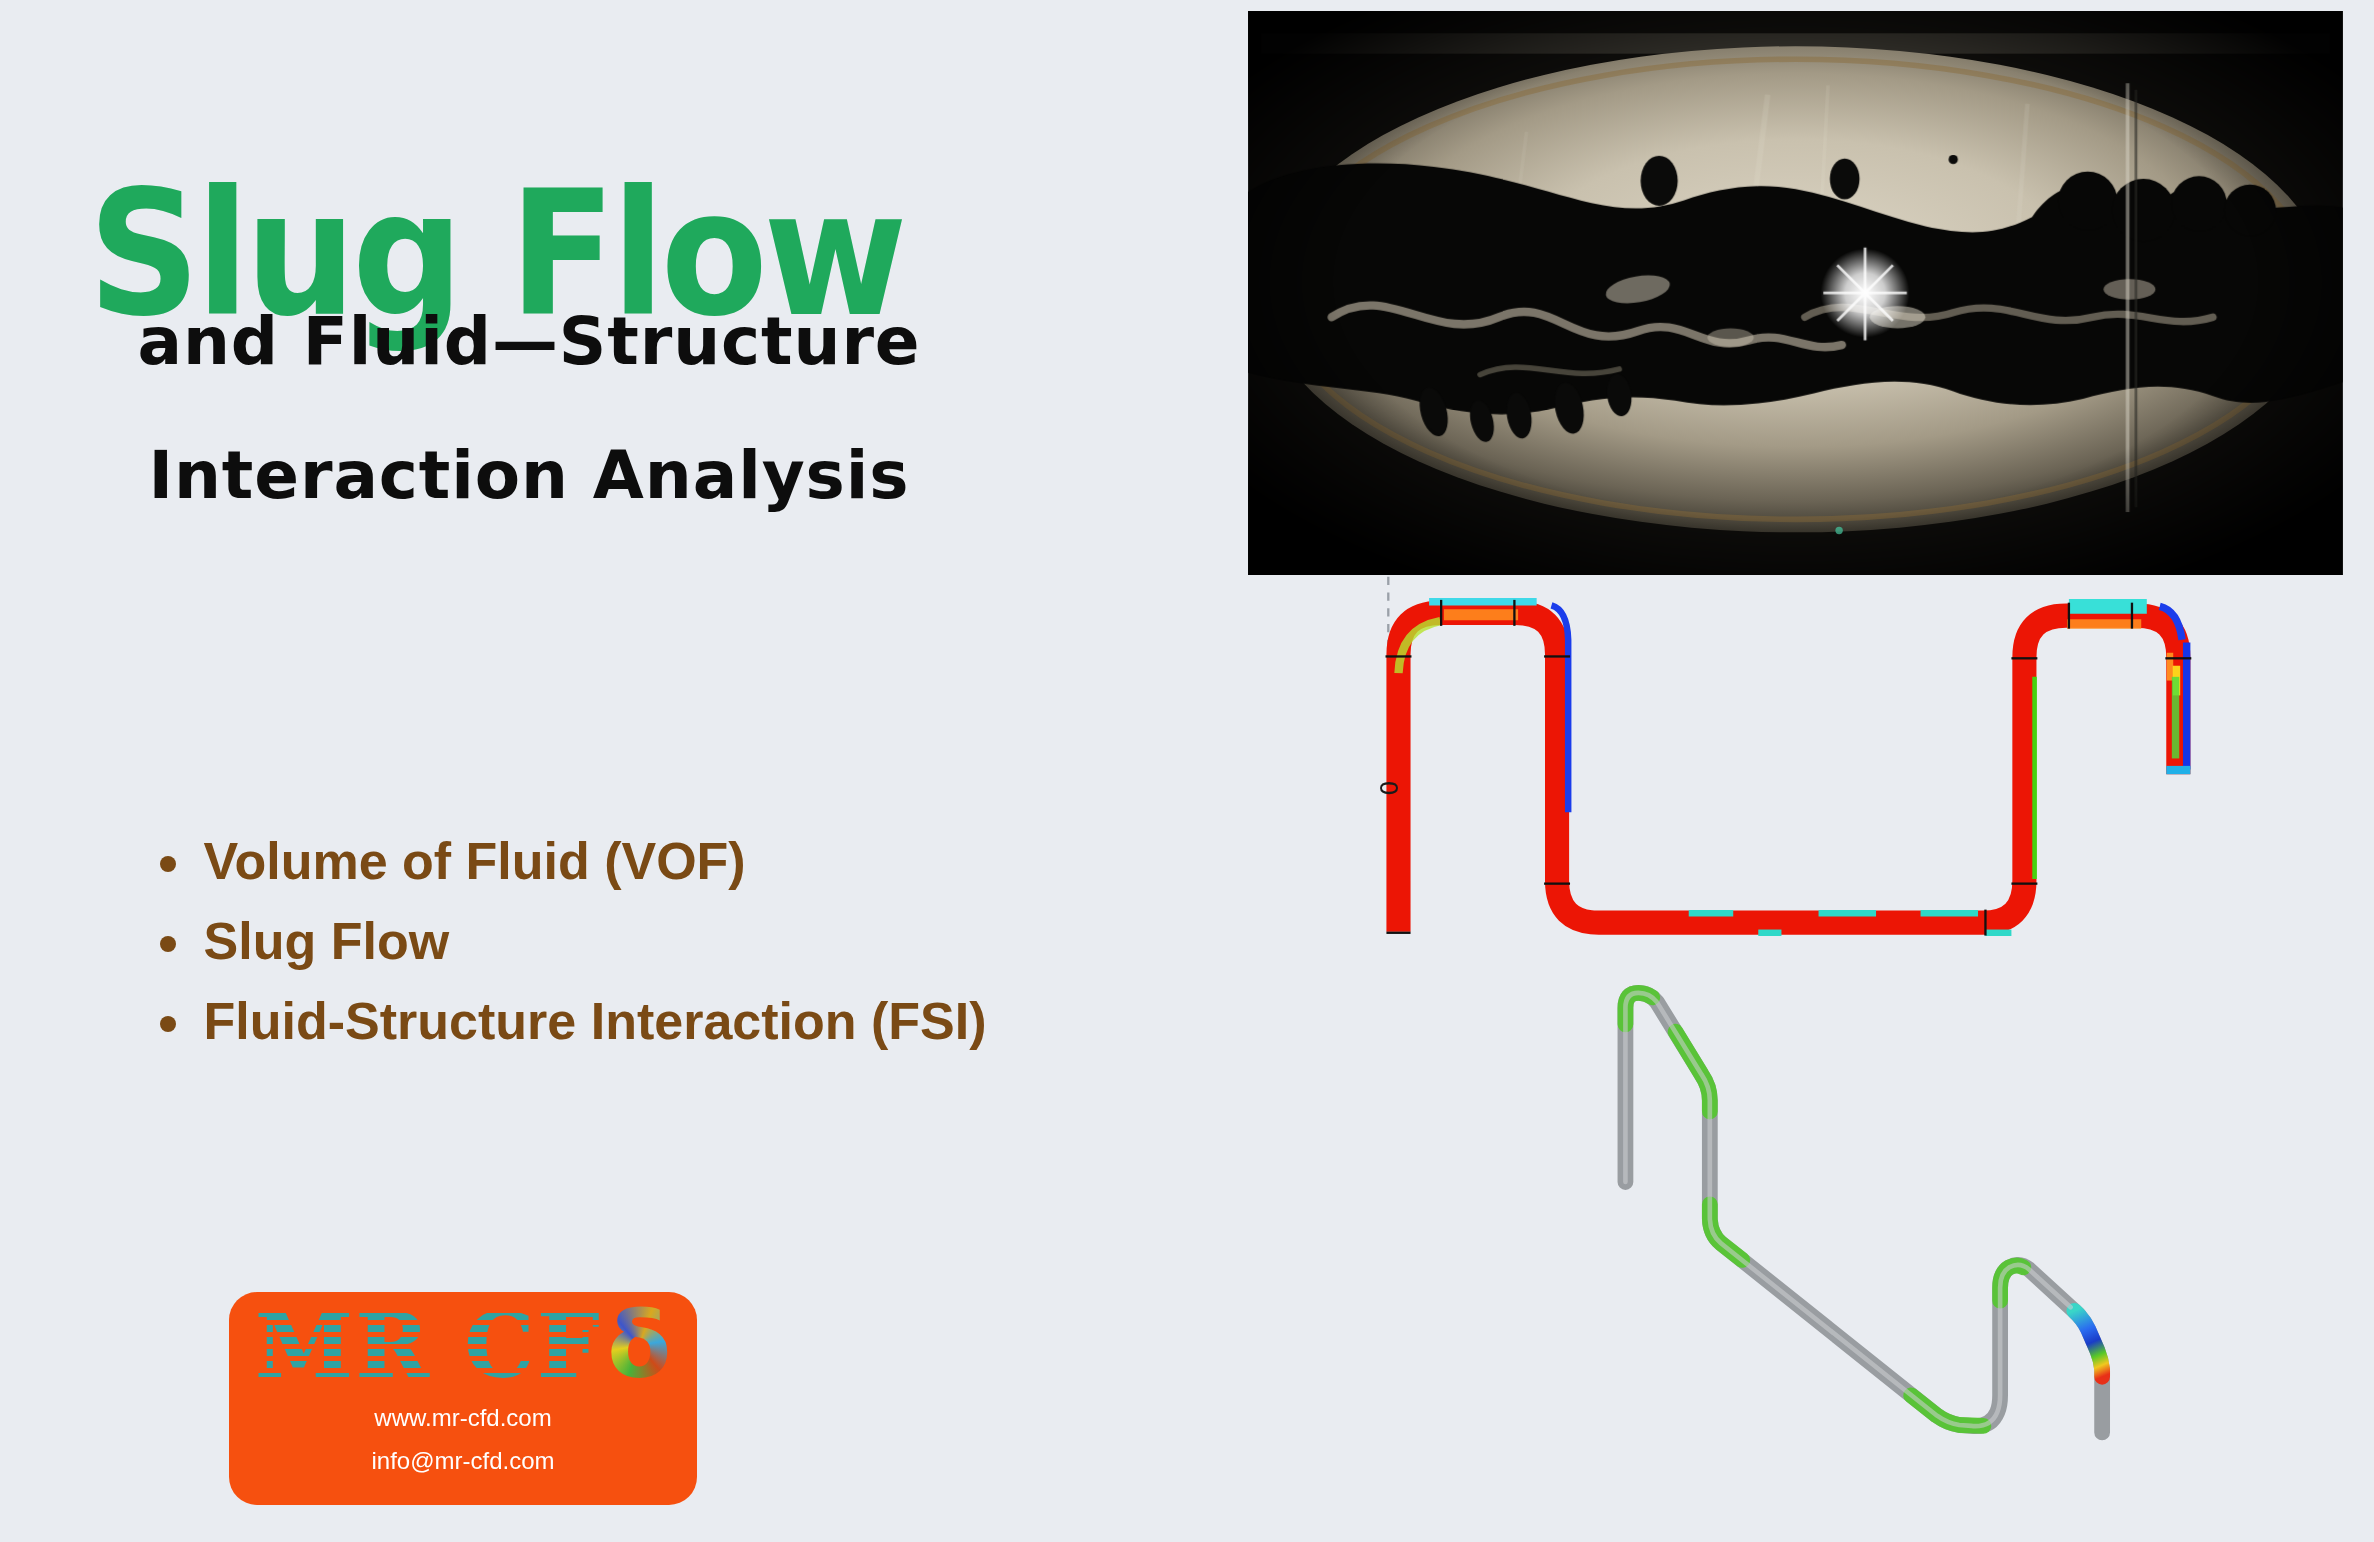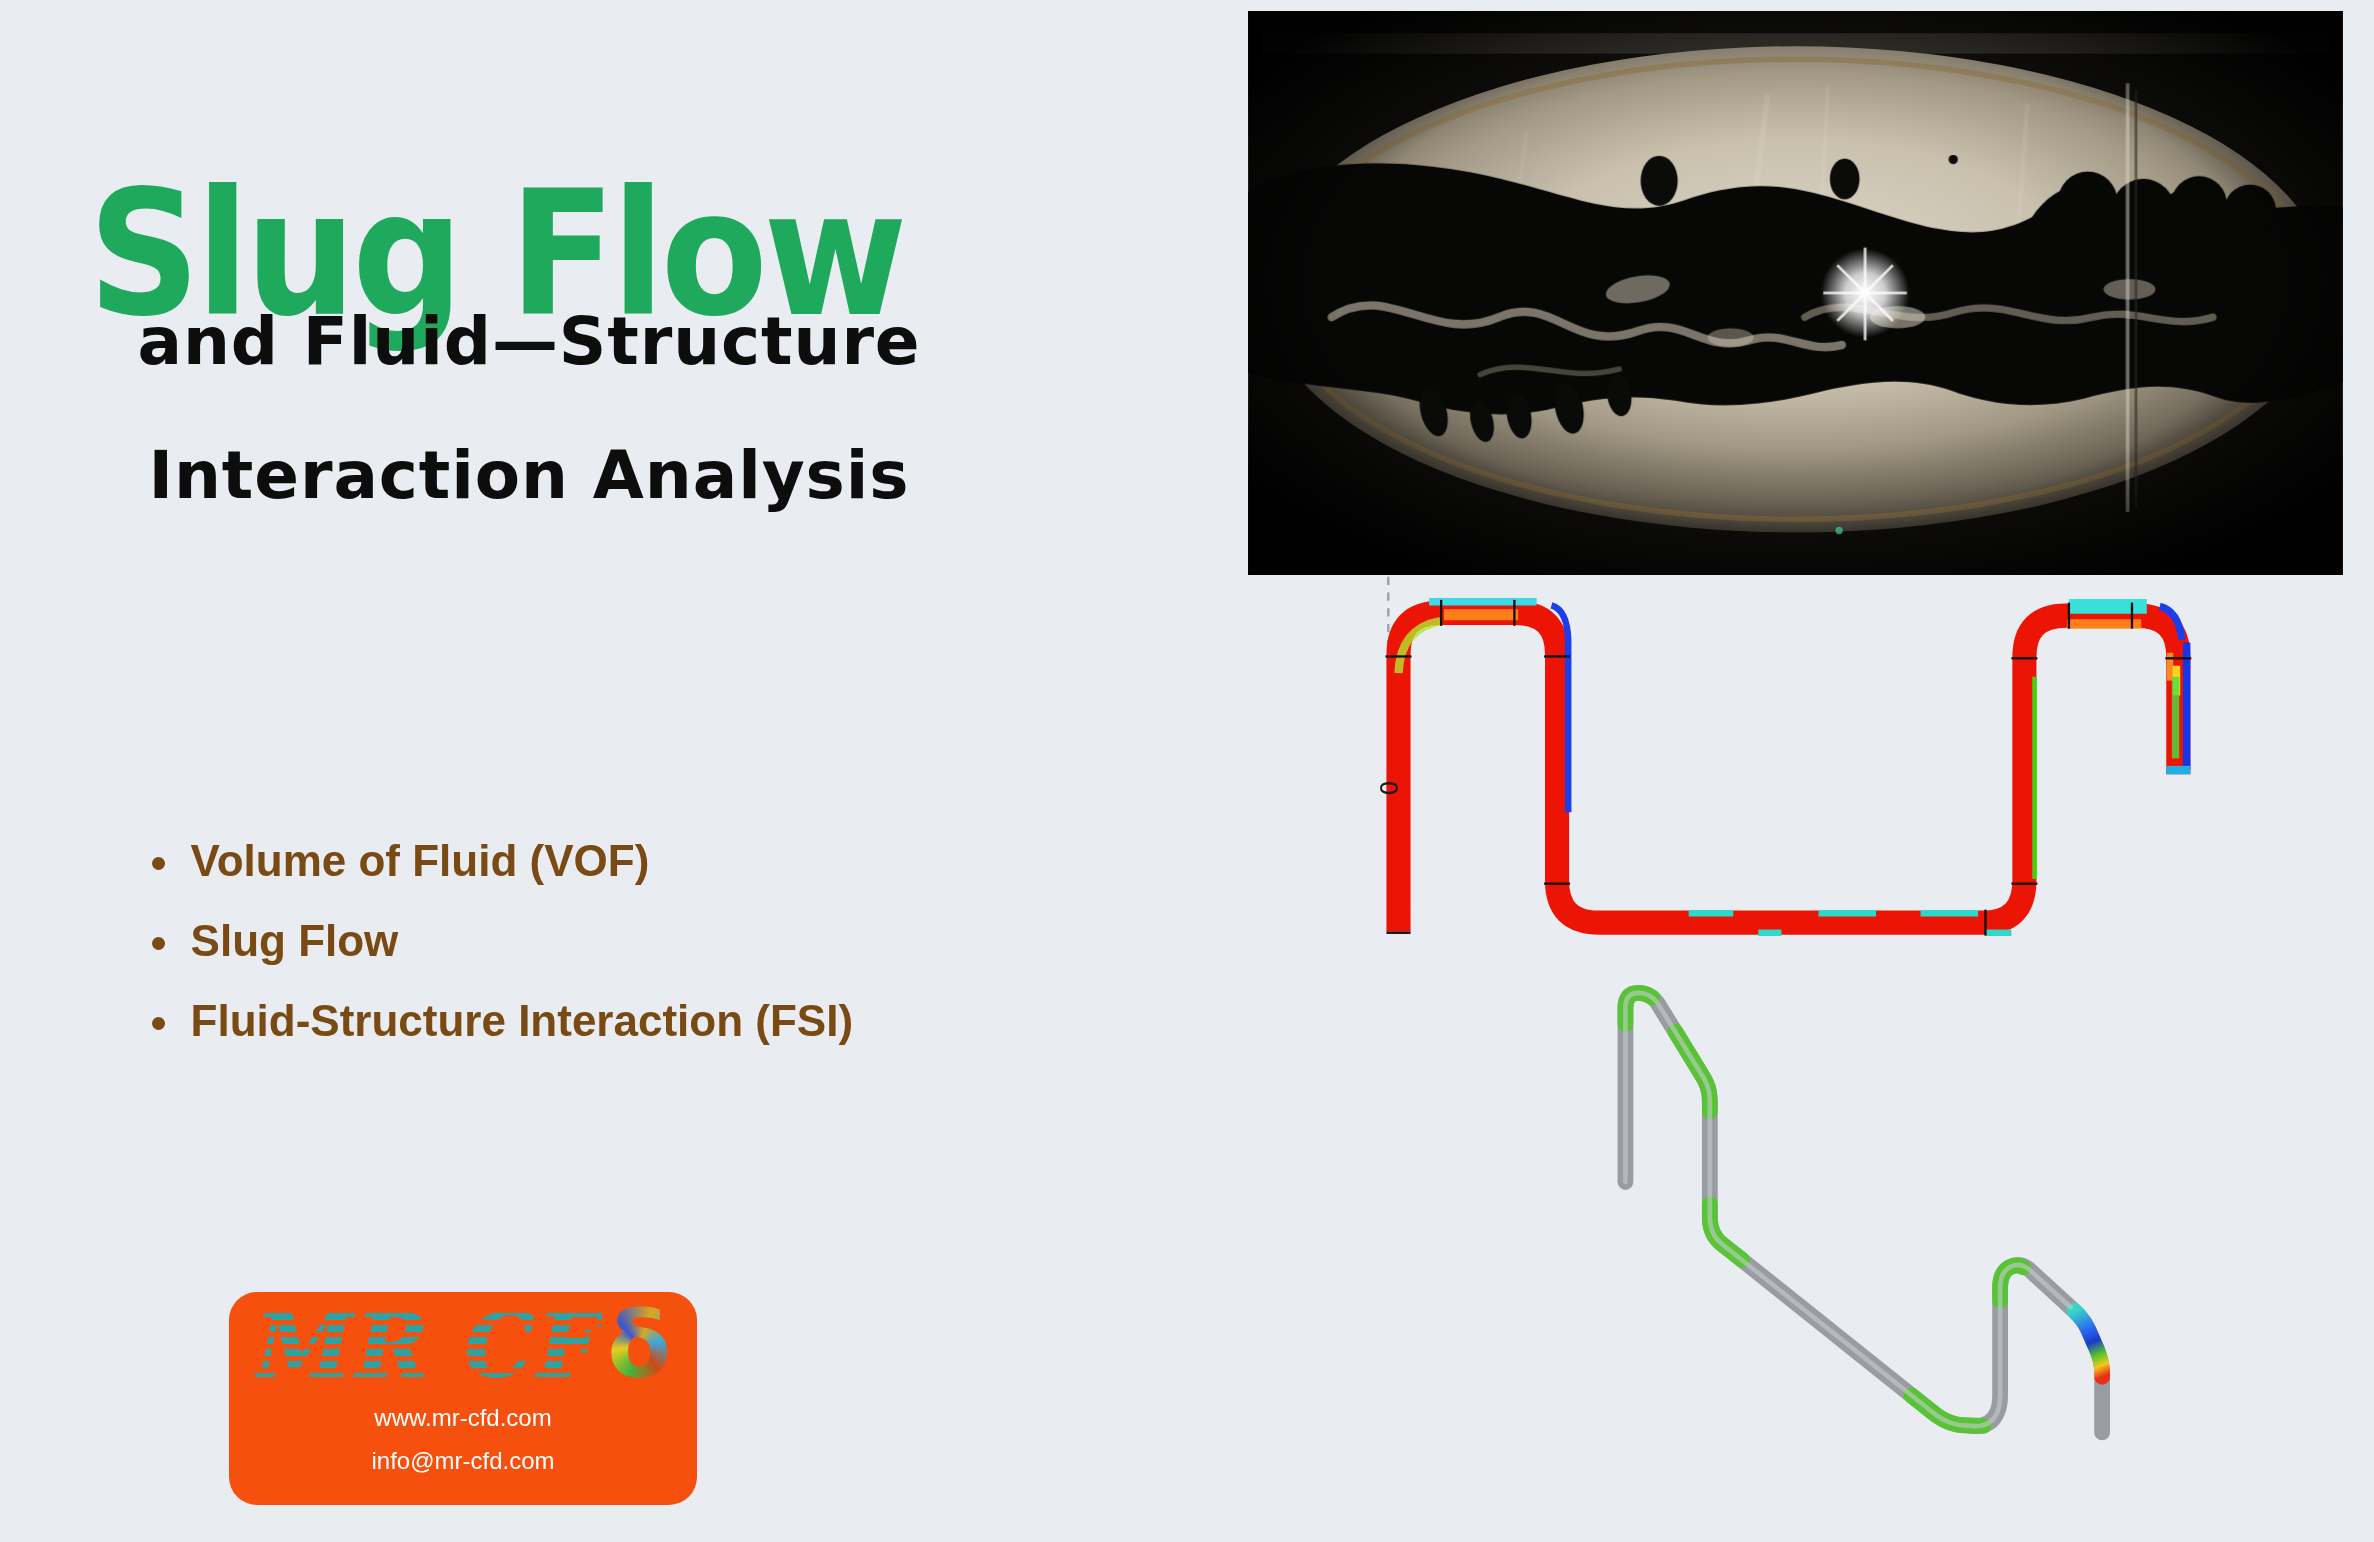--- a/index.html
+++ b/index.html
@@ -16,39 +16,39 @@
     transform:scaleX(.9);transform-origin:0 0;
     white-space:nowrap;
   }
   .subtitle{
     position:absolute;left:28px;top:275px;width:1002px;
     text-align:center;color:#0d0d0d;
     font-size:66px;font-weight:800;line-height:134px;letter-spacing:0.9px;
     white-space:nowrap;
   }
   .bullets{
-    position:absolute;left:140px;top:821px;margin:0;padding:0 0 0 45px;
+    position:absolute;left:153px;top:821px;margin:0;padding:0 0 0 45px;
     color:#7a4a15;font-family:"Liberation Sans", sans-serif;
-    font-size:44px;font-weight:bold;line-height:80px;
+    font-size:52px;font-weight:bold;line-height:80px;
     list-style:disc;
   }
   .bullets li{padding-left:5.6px;}
   
   .logo-box{
     position:absolute;left:229px;top:1292px;width:468px;height:213px;
     background:#f6500f;border-radius:28px;
     display:flex;flex-direction:column;align-items:center;justify-content:flex-start;
     padding-top:9.3px;box-sizing:border-box;
   }
   .brand-row{display:flex;align-items:flex-start;height:95px;}
   .brand-text{
     font-family:"DejaVu Serif", serif;font-weight:bold;
     font-size:89px;line-height:89px;letter-spacing:1.9px;
     background:repeating-linear-gradient(to bottom,#2fa3a3 0px,#2fa3a3 7.4px,#f6500f 7.4px,#f6500f 12px);
-    -webkit-background-clip:text;background-clip:text;color:transparent;font-style:italic;
+    -webkit-background-clip:text;background-clip:text;color:transparent;
   }
   .brand-delta{
     font-family:"DejaVu Sans", sans-serif;font-weight:bold;
     font-size:93px;line-height:89px;margin-left:5.6px;
     background:conic-gradient(from 20deg,#d9a81f,#3aa8dd,#cf4a18,#46b33a,#e3cf1e,#3d55cc,#d9a81f);
     -webkit-background-clip:text;background-clip:text;color:transparent;
   }
   @supports not ((-webkit-background-clip:text) or (background-clip:text)){
     .brand-text{color:#2fa3a3;background:none;}
     .brand-delta{color:#d9a81f;background:none;}

